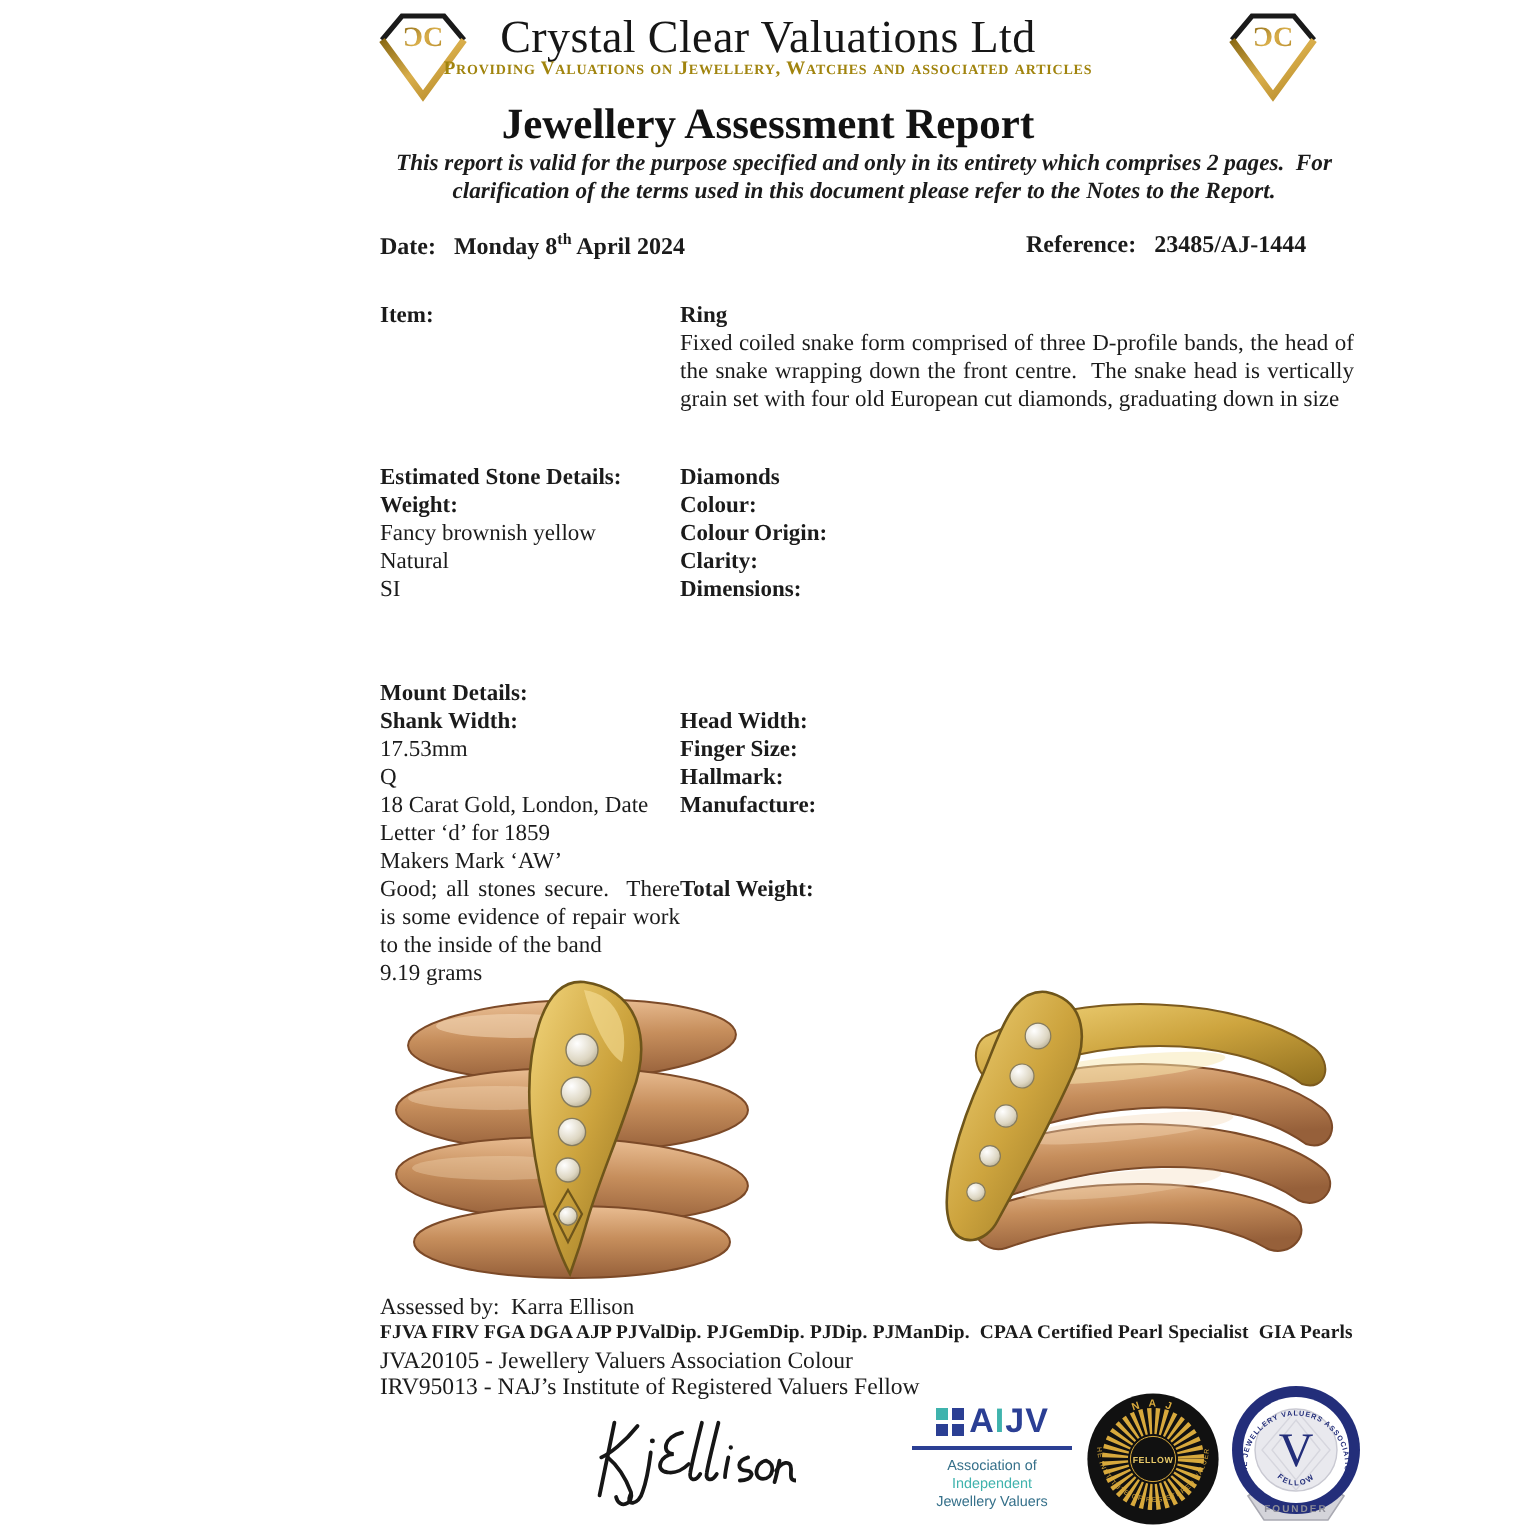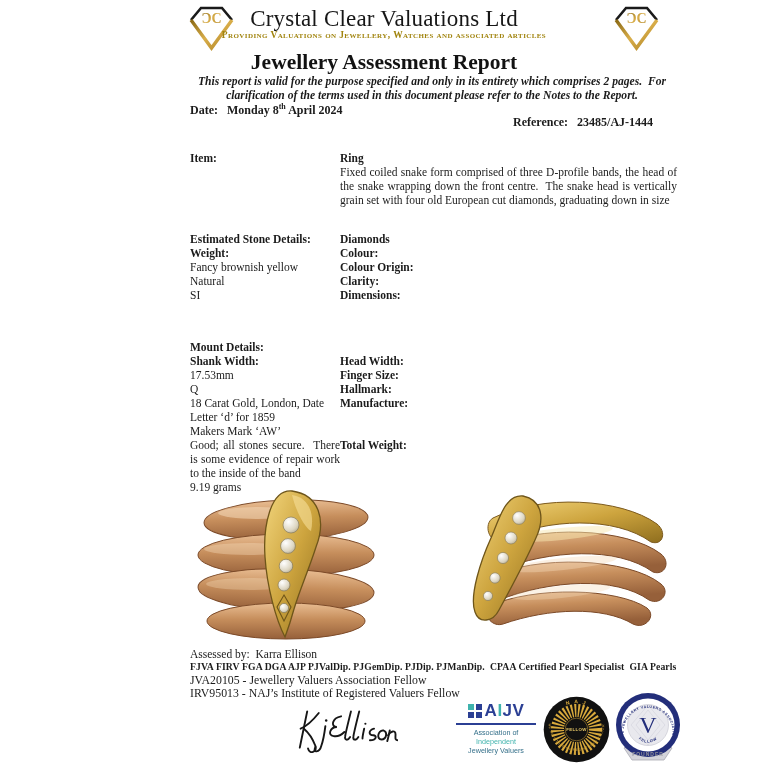--- a/index.html
+++ b/index.html
@@ -25,21 +25,21 @@
     letter-spacing:0.4px; color:#a1840e;
   }
   .report-title {
     position:absolute; top:50px; left:0; width:100%; text-align:center;
     font-size:21.5px; font-weight:bold; color:#121212;
   }
   .report-note {
     position:absolute; top:75px; left:139px; width:490px; text-align:center;
     font-size:11.6px; font-weight:bold; font-style:italic; line-height:14px;
   }
-  .meta-date { position:absolute; top:102px; left:142px; font-size:12px; font-weight:bold;text-align:center; }
+  .meta-date { position:absolute; top:115px; left:142px; font-size:12px; font-weight:bold;text-align:center; }
   .meta-ref  { position:absolute; top:115px; left:465px; font-size:12px; font-weight:bold; }
   .meta-date sup { font-size:8px; vertical-align:super; }
   .label-gap { display:inline-block; width:9px; }
 
   
   .kv {
     position:absolute; left:142px; width:487px;
     display:grid; grid-template-columns:150px 337px;
     font-size:11.5px; line-height:14px;
   }
@@ -239,21 +239,21 @@
         <circle cx="80" cy="46" r="6" fill="url(#dia2)" stroke="#857b5e" stroke-width="0.6"></circle>
         <circle cx="72" cy="66" r="5.6" fill="url(#dia2)" stroke="#857b5e" stroke-width="0.6"></circle>
         <circle cx="64" cy="86" r="5.2" fill="url(#dia2)" stroke="#857b5e" stroke-width="0.6"></circle>
         <circle cx="57" cy="104" r="4.6" fill="url(#dia2)" stroke="#857b5e" stroke-width="0.6"></circle>
       </g>
     </g>
   </svg>
 
   <div class="assessed pre">Assessed by:  Karra Ellison</div>
   <div class="credentials pre">FJVA FIRV FGA DGA AJP PJValDip. PJGemDip. PJDip. PJManDip.  CPAA Certified Pearl Specialist  GIA Pearls</div>
-  <div class="membership1">JVA20105 - Jewellery Valuers Association Fellow</div>
+  <div class="membership1">JVA20105 - Jewellery Valuers Association Colour</div>
   <div class="membership2">IRV95013 - NAJ’s Institute of Registered Valuers Fellow</div>
 
   <svg class="signature" width="104" height="58" viewBox="0 0 126 66" role="img" aria-label="KjEllison">
     <g fill="none" stroke="#161616" stroke-width="2.3" stroke-linecap="round">
       <path d="M16,8 C13,22 10,38 7,52"></path>
       <path d="M30,10 C22,20 13,27 8,29"></path>
       <path d="M12,29 C18,34 23,42 26,50 C28,57 19,61 17,53"></path>
       <path d="M38,26 C37,34 36,42 33,50 C31,58 22,59 26,51"></path>
       <circle cx="39" cy="19" r="1.5" fill="#161616" stroke="none"></circle>
       <path d="M57,14 C46,16 44,27 52,27 C44,27 40,37 48,38 C53,39 58,36 61,33"></path>

